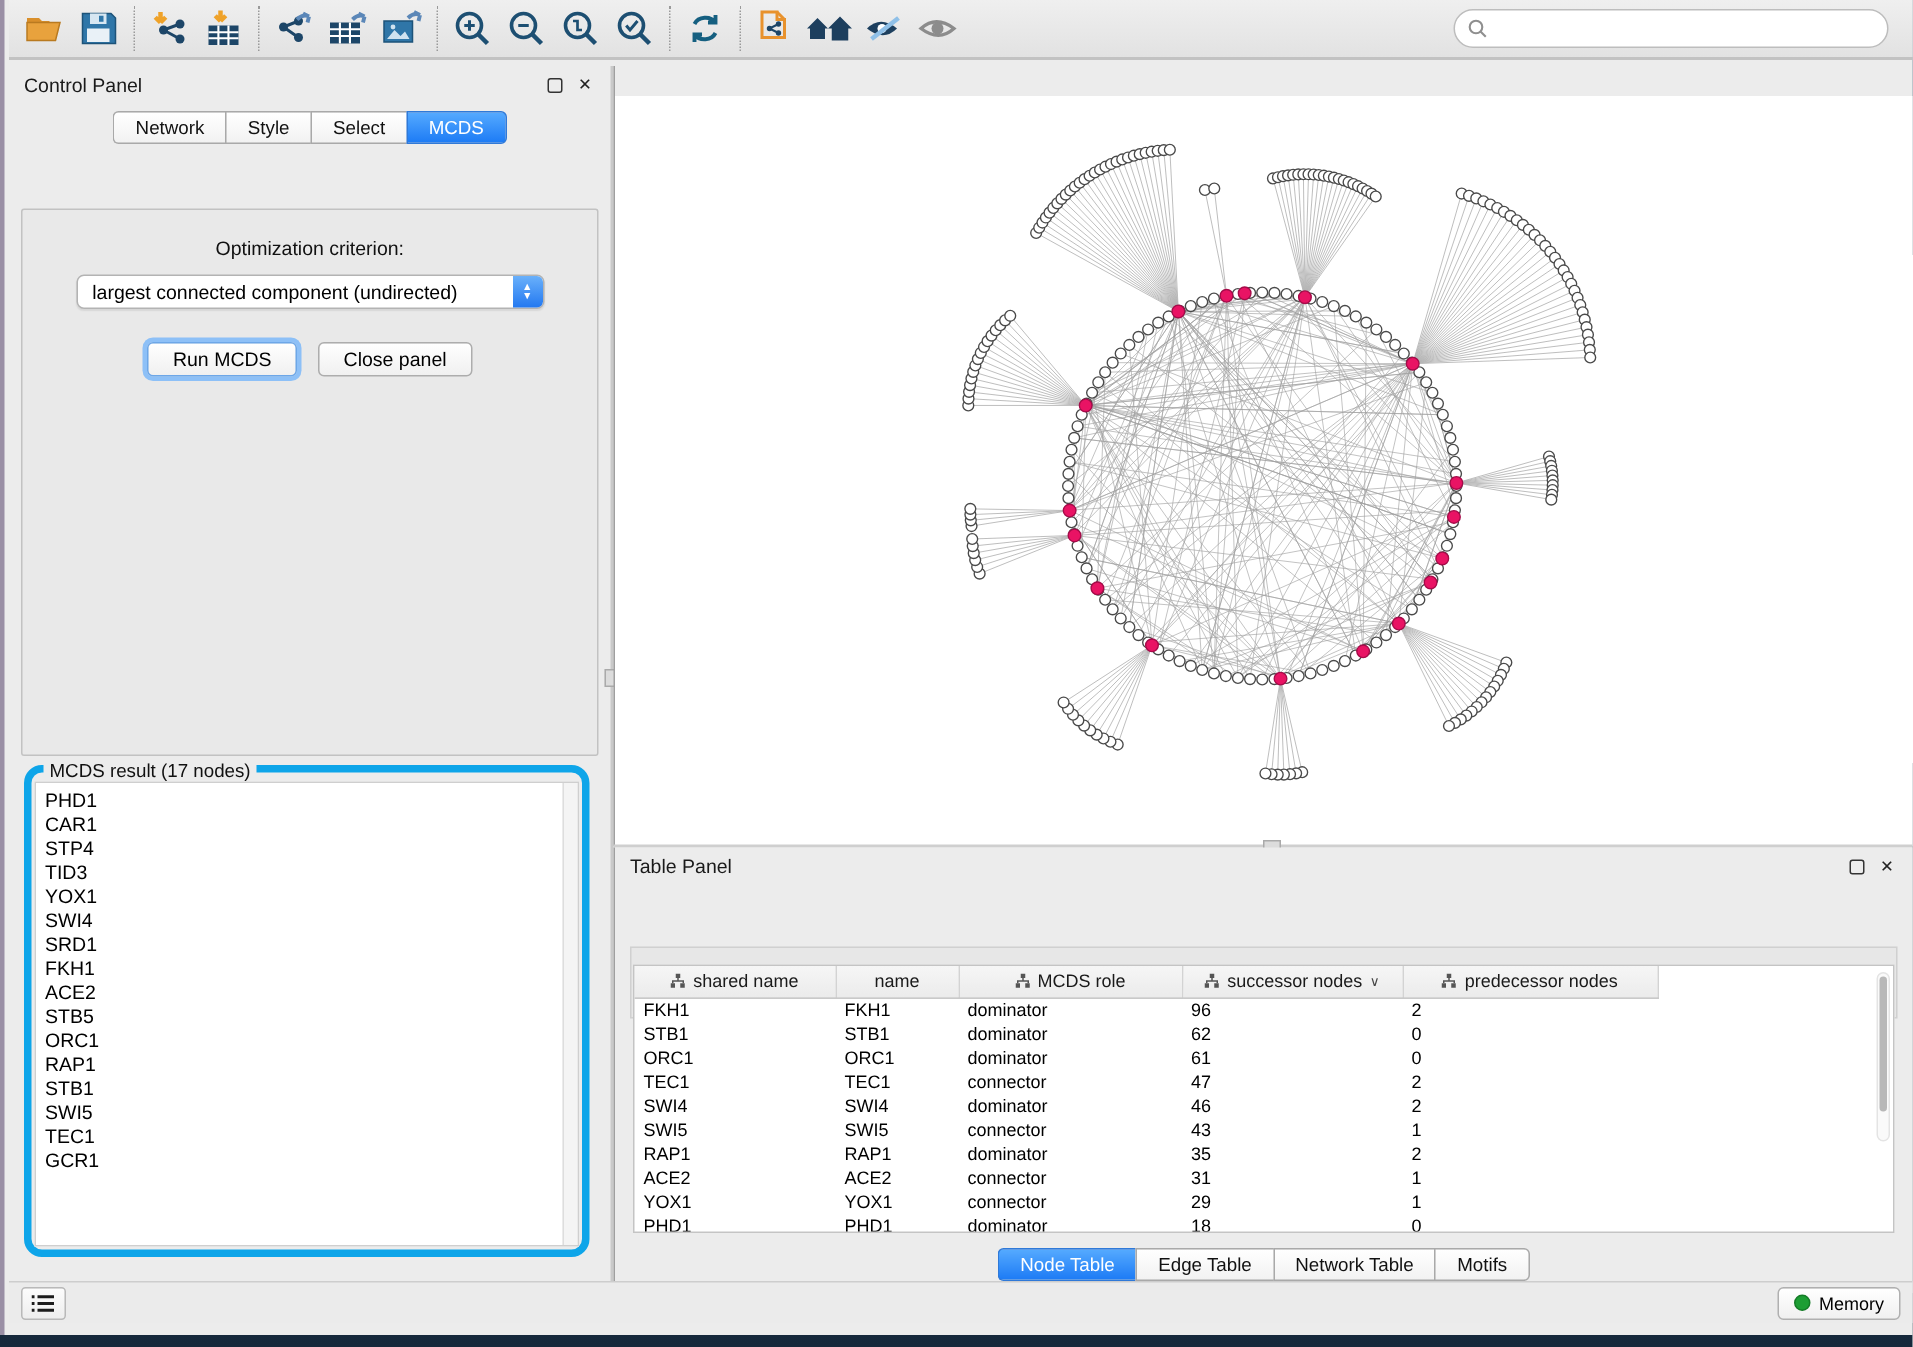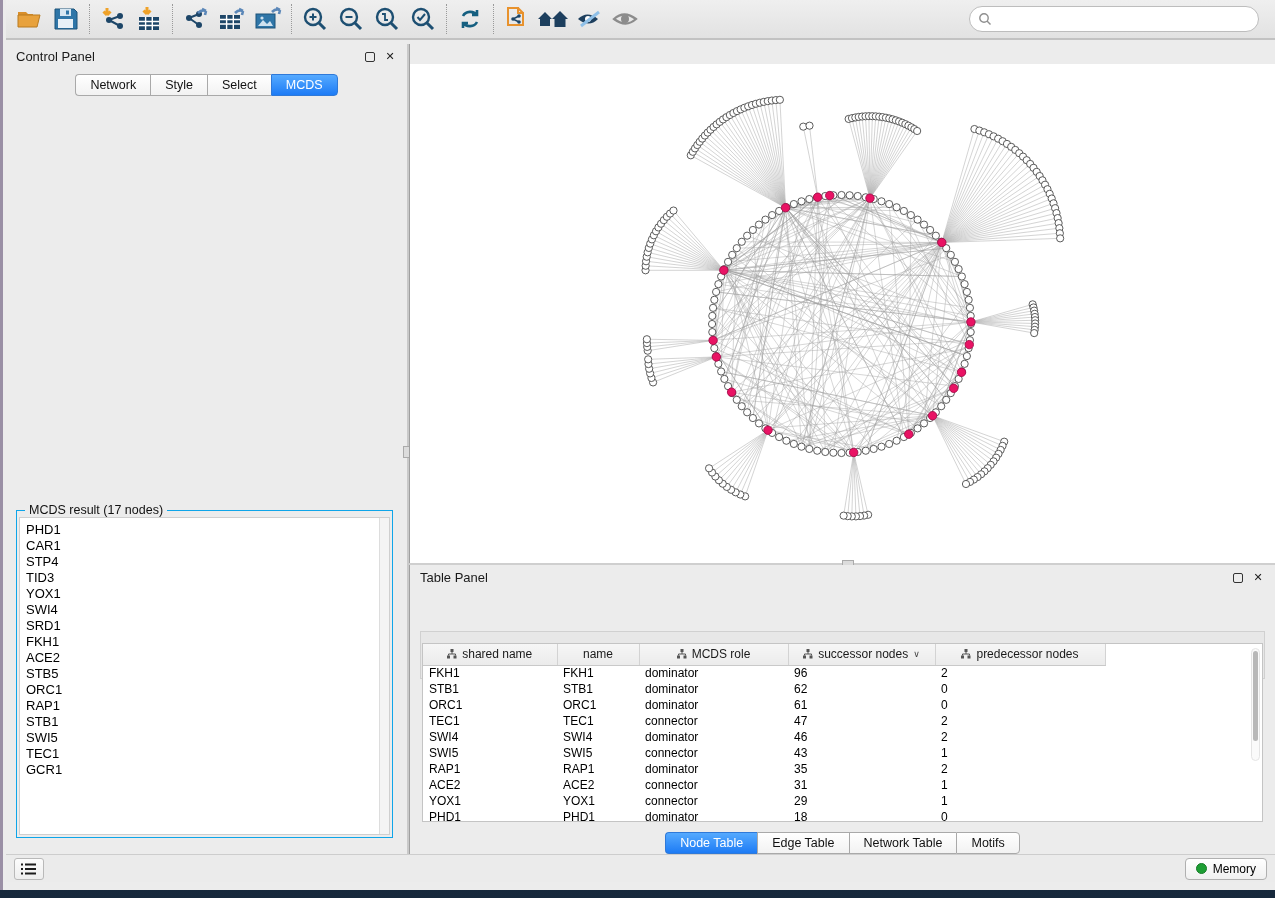--- a/index.html
+++ b/index.html
@@ -28,21 +28,21 @@
   .seg.active { background:linear-gradient(#55aaff,#1d7bf5); color:#fff; border-color:#2f79d8; }
   .cp-box { position:absolute; left:8px; right:8px; top:95px; height:365px; background:#e9e9e9; border:1px solid #c2c2c2; border-radius:2px; padding-top:18px; }
   .opt-label { text-align:center; font-size:13px; color:#111; margin-bottom:10px; }
   .dropdown { margin:0 auto; width:312px; height:23px; background:#fff; border:1px solid #b3b3b3; border-radius:5px; display:flex; align-items:center; overflow:hidden; box-shadow:0 1px 1px rgba(0,0,0,.08); }
   .dropdown .dd-text { flex:1; font-size:13px; padding-left:10px; color:#000; white-space:nowrap; }
   .dd-step { width:20px; height:23px; background:linear-gradient(#6db3fb,#2076f0); display:flex; flex-direction:column; align-items:center; justify-content:center; border-radius:0 4px 4px 0; }
   .dd-step span { color:#fff; font-size:7px; line-height:6px; }
   .cp-btnrow { display:flex; justify-content:center; gap:14px; margin-top:22px; }
   .mac-btn { height:23px; padding:0 16px; font-size:13px; color:#000; background:linear-gradient(#ffffff,#f0f0f0); border:1px solid #adadad; border-radius:4px; }
   .mac-btn.focus { box-shadow:0 0 0 3px #8dc0f7; border-color:#6da7e8; }
-  .fieldset { position:absolute; left:10px; right:14px; top:466px; bottom:24px; border:1px solid #0ea5e9; border-radius:0;text-decoration:underline; }
+  .fieldset { position:absolute; left:10px; right:14px; top:466px; bottom:24px; border:5px solid #0ea5e9; border-radius:12px;text-decoration:underline; }
   .fieldset .legend { position:absolute; top:-8px; left:8px; background:#ececec; padding:0 4px; font-size:12.5px; color:#111; }
   .mcds-list { position:absolute; inset:6px 2px 2px 2px; background:#fff; border:1px solid #cfcfcf; overflow:hidden; padding:4px 0 0 6px; }
   .mcds-list .sb { position:absolute; right:0; top:0; bottom:0; width:10px; background:#f4f4f4; border-left:1px solid #ddd; }
   .mcds-item { font-size:13px; line-height:16px; color:#000; }
 
   
   .vsplit { position:absolute; left:404px; top:44px; width:2px; bottom:28px; background:#c9c9c9; }
   .vsplit .handle { position:absolute; left:-4px; top:402px; width:9px; height:12px; background:#dcdcdc; border:1px solid #aaa; }
 
   
@@ -229,20 +229,34 @@
       <span class="ph-sp"></span>
       <span class="wbtn float"></span>
       <span class="wbtn">✕</span>
     </div>
     <div class="cp-tabs" id="cp-tabs">
         <div class="seg">Network</div>
         <div class="seg">Style</div>
         <div class="seg">Select</div>
         <div class="seg active">MCDS</div>
       </div>
+    <div class="cp-box">
+      <div class="opt-label">Optimization criterion:</div>
+      <div class="dropdown">
+        <span class="dd-text">largest connected component (undirected)</span>
+        <span class="dd-step">
+            <span>▲</span>
+            <span>▼</span>
+          </span>
+      </div>
+      <div class="cp-btnrow">
+        <button class="mac-btn focus">Run MCDS</button>
+        <button class="mac-btn">Close panel</button>
+      </div>
+    </div>
     <div class="fieldset">
       <span class="legend">MCDS result (17 nodes)</span>
       <div class="mcds-list" id="mcds-list">
         <div class="sb"></div>
       <div class="mcds-item">PHD1</div>
           <div class="mcds-item">CAR1</div>
           <div class="mcds-item">STP4</div>
           <div class="mcds-item">TID3</div>
           <div class="mcds-item">YOX1</div>
           <div class="mcds-item">SWI4</div>

